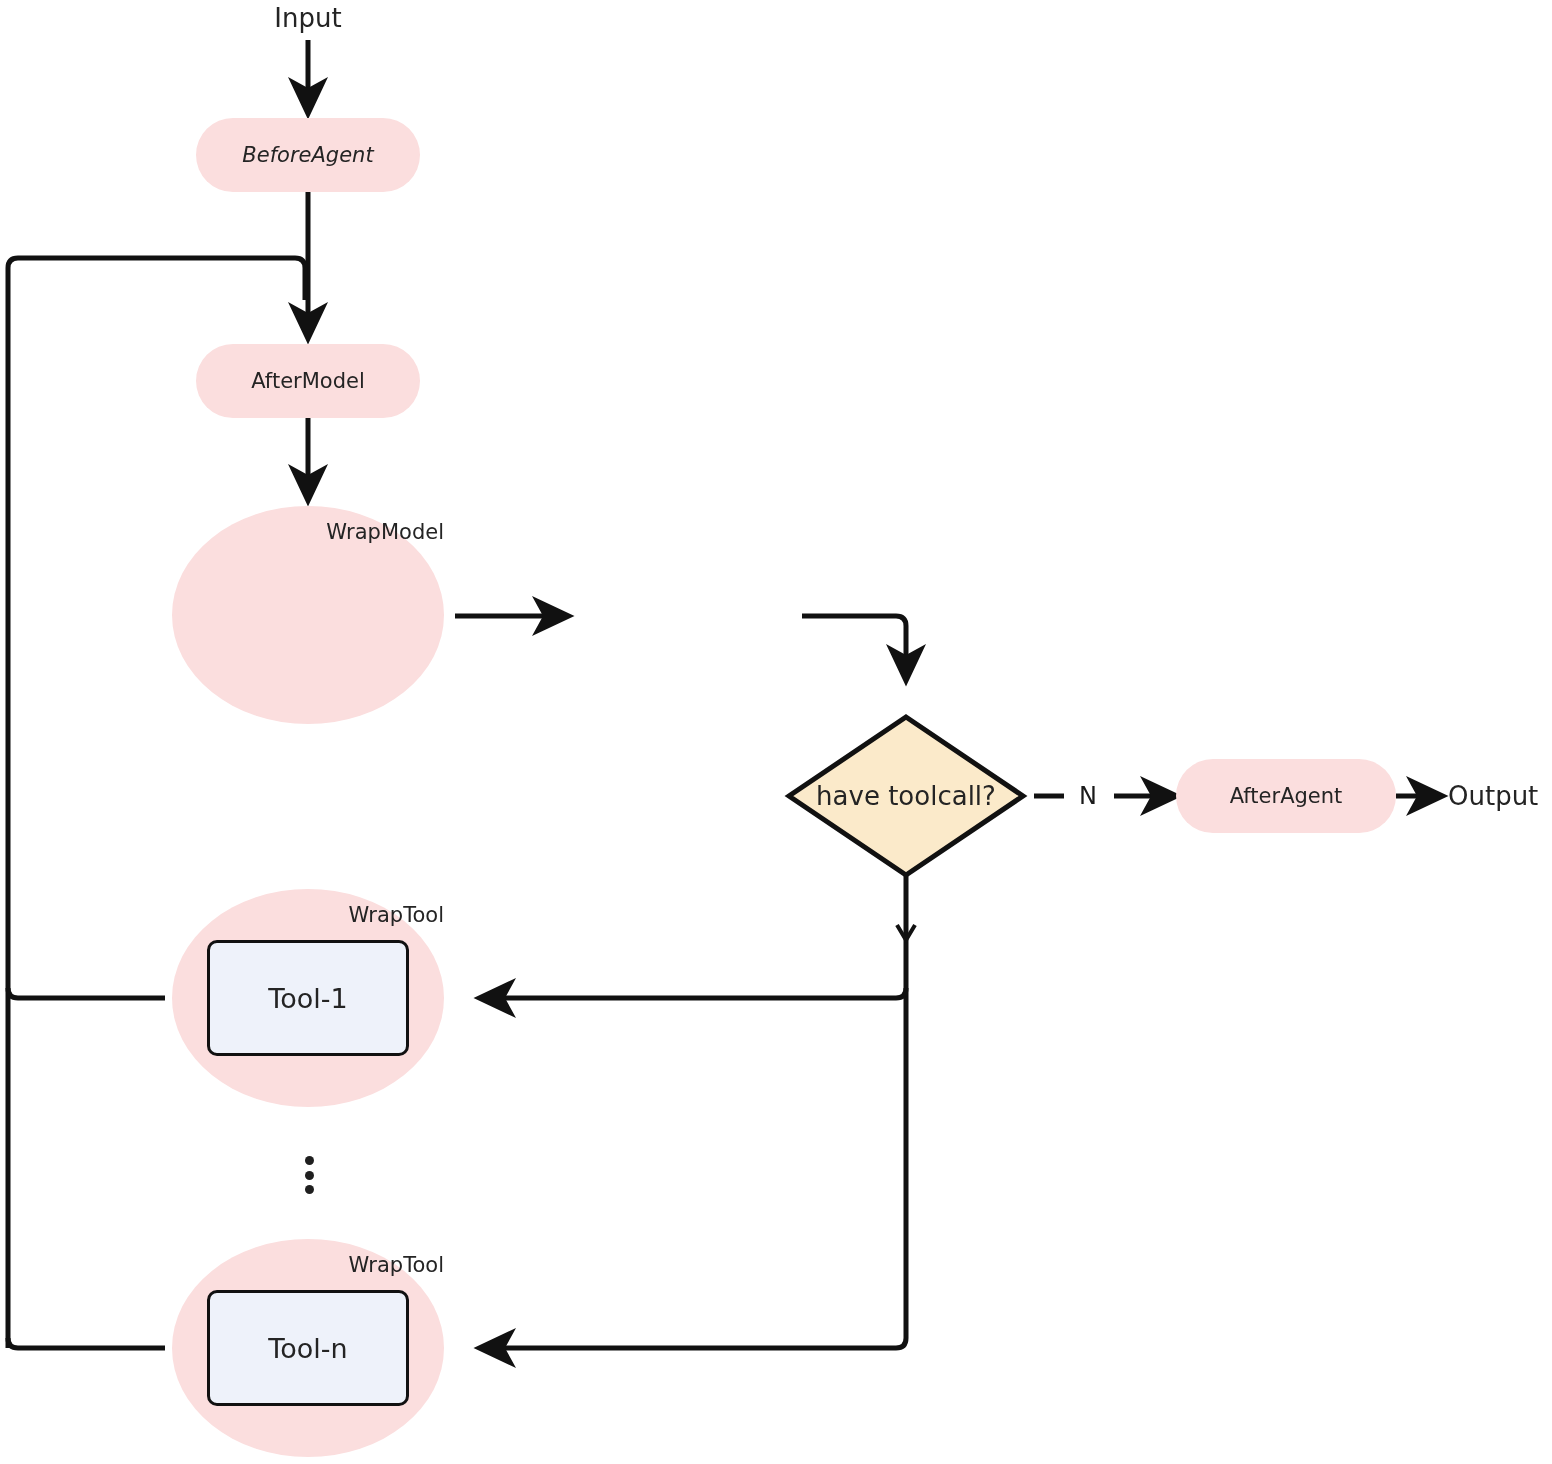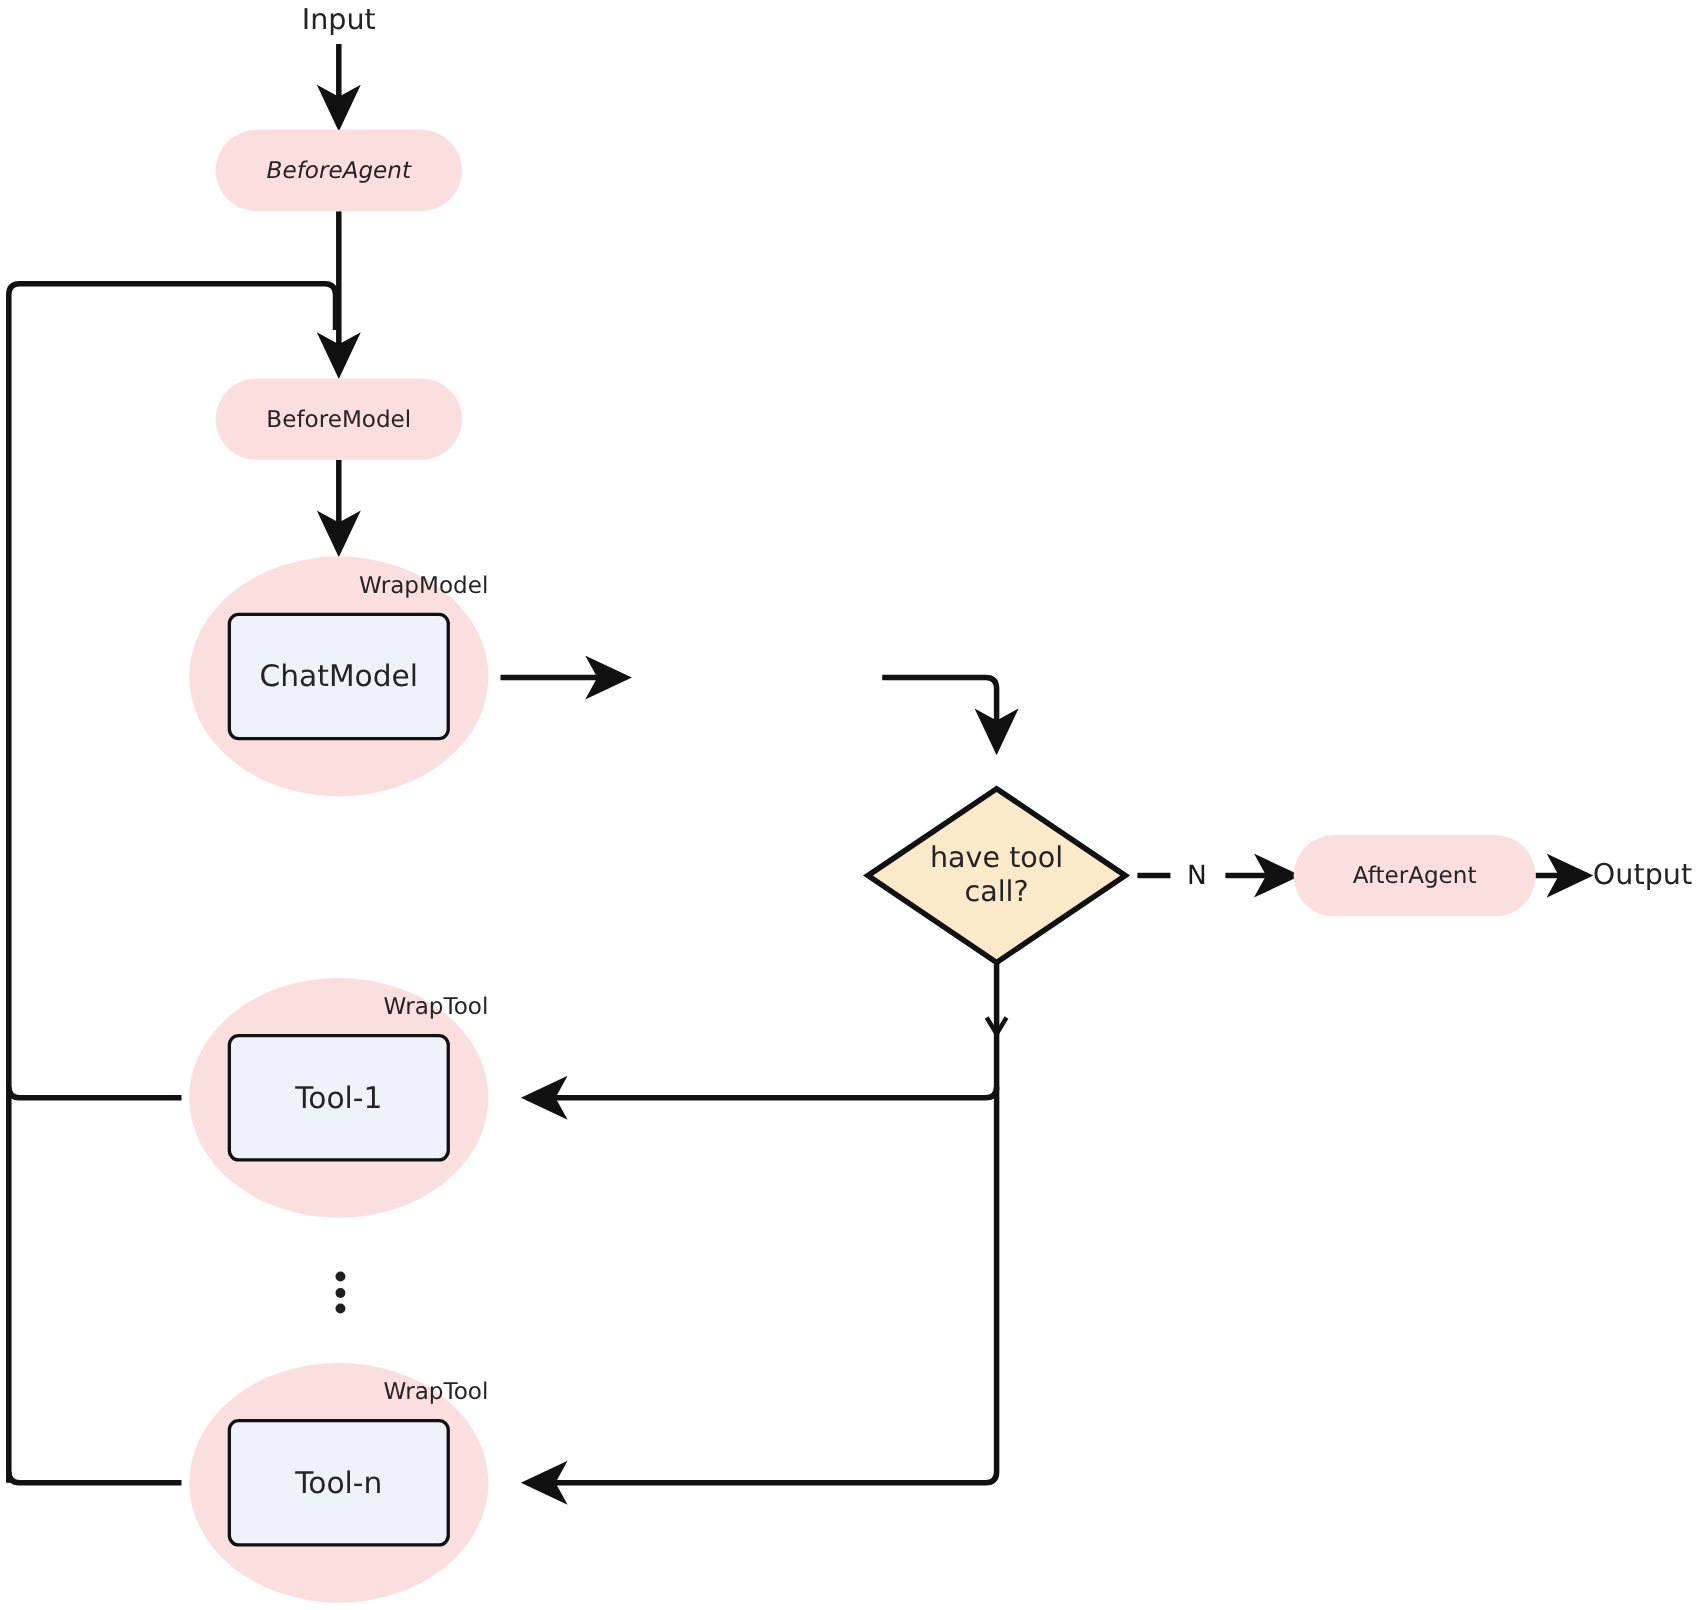--- a/index.html
+++ b/index.html
@@ -80,21 +80,21 @@
   .diamond-wrap {
     position: absolute;
   }
   .diamond-text {
     position: absolute;
     left: 0;
     right: 0;
     top: 0;
     bottom: 0;
     display: flex;
-    flex-direction: column;
+    flex-direction: row;
     align-items: center;
     justify-content: center;
     font-size: 26px;
     line-height: 1.18;
     color: #242424;
     text-align: center;
     pointer-events: none;
   }
   .ellipsis-dots {
     position: absolute;
@@ -153,28 +153,27 @@
       <path d="M897,925 L906,940 L915,925"></path>
     </g>
   </svg>
 
   <div class="node plain" style="left:248px; top:-4px; width:120px; height:44px;">Input</div>
 
   <div class="node plain" style="left:1448px; top:774px; width:120px; height:44px; justify-content:flex-start;">Output</div>
 
   <div class="node pill" style="left:196px; top:118px; width:224px; height:74px;font-style:italic;">BeforeAgent</div>
 
-  <div class="node pill" style="left:196px; top:344px; width:224px; height:74px;">BeforeModel</div>
+  <div class="node pill" style="left:196px; top:344px; width:224px; height:74px;">AfterModel</div>
 
 
   <div class="node pill" style="left:1176px; top:759px; width:220px; height:74px;">AfterAgent</div>
 
   <div class="node wrap" style="left:172px; top:506px; width:272px; height:218px;">
     <div class="wrap-title" style="top:14px;">WrapModel</div>
-    <div class="inner-box" style="left:35px; top:51px; width:202px; height:116px;">ChatModel</div>
   </div>
 
   <div class="node wrap" style="left:172px; top:889px; width:272px; height:218px;">
     <div class="wrap-title" style="top:14px;">WrapTool</div>
     <div class="inner-box" style="left:35px; top:51px; width:202px; height:116px;">Tool-1</div>
   </div>
 
   <div class="ellipsis-dots" style="left:303px; top:1156px; width:12px; height:38px;">
     <span></span>
       <span></span>

